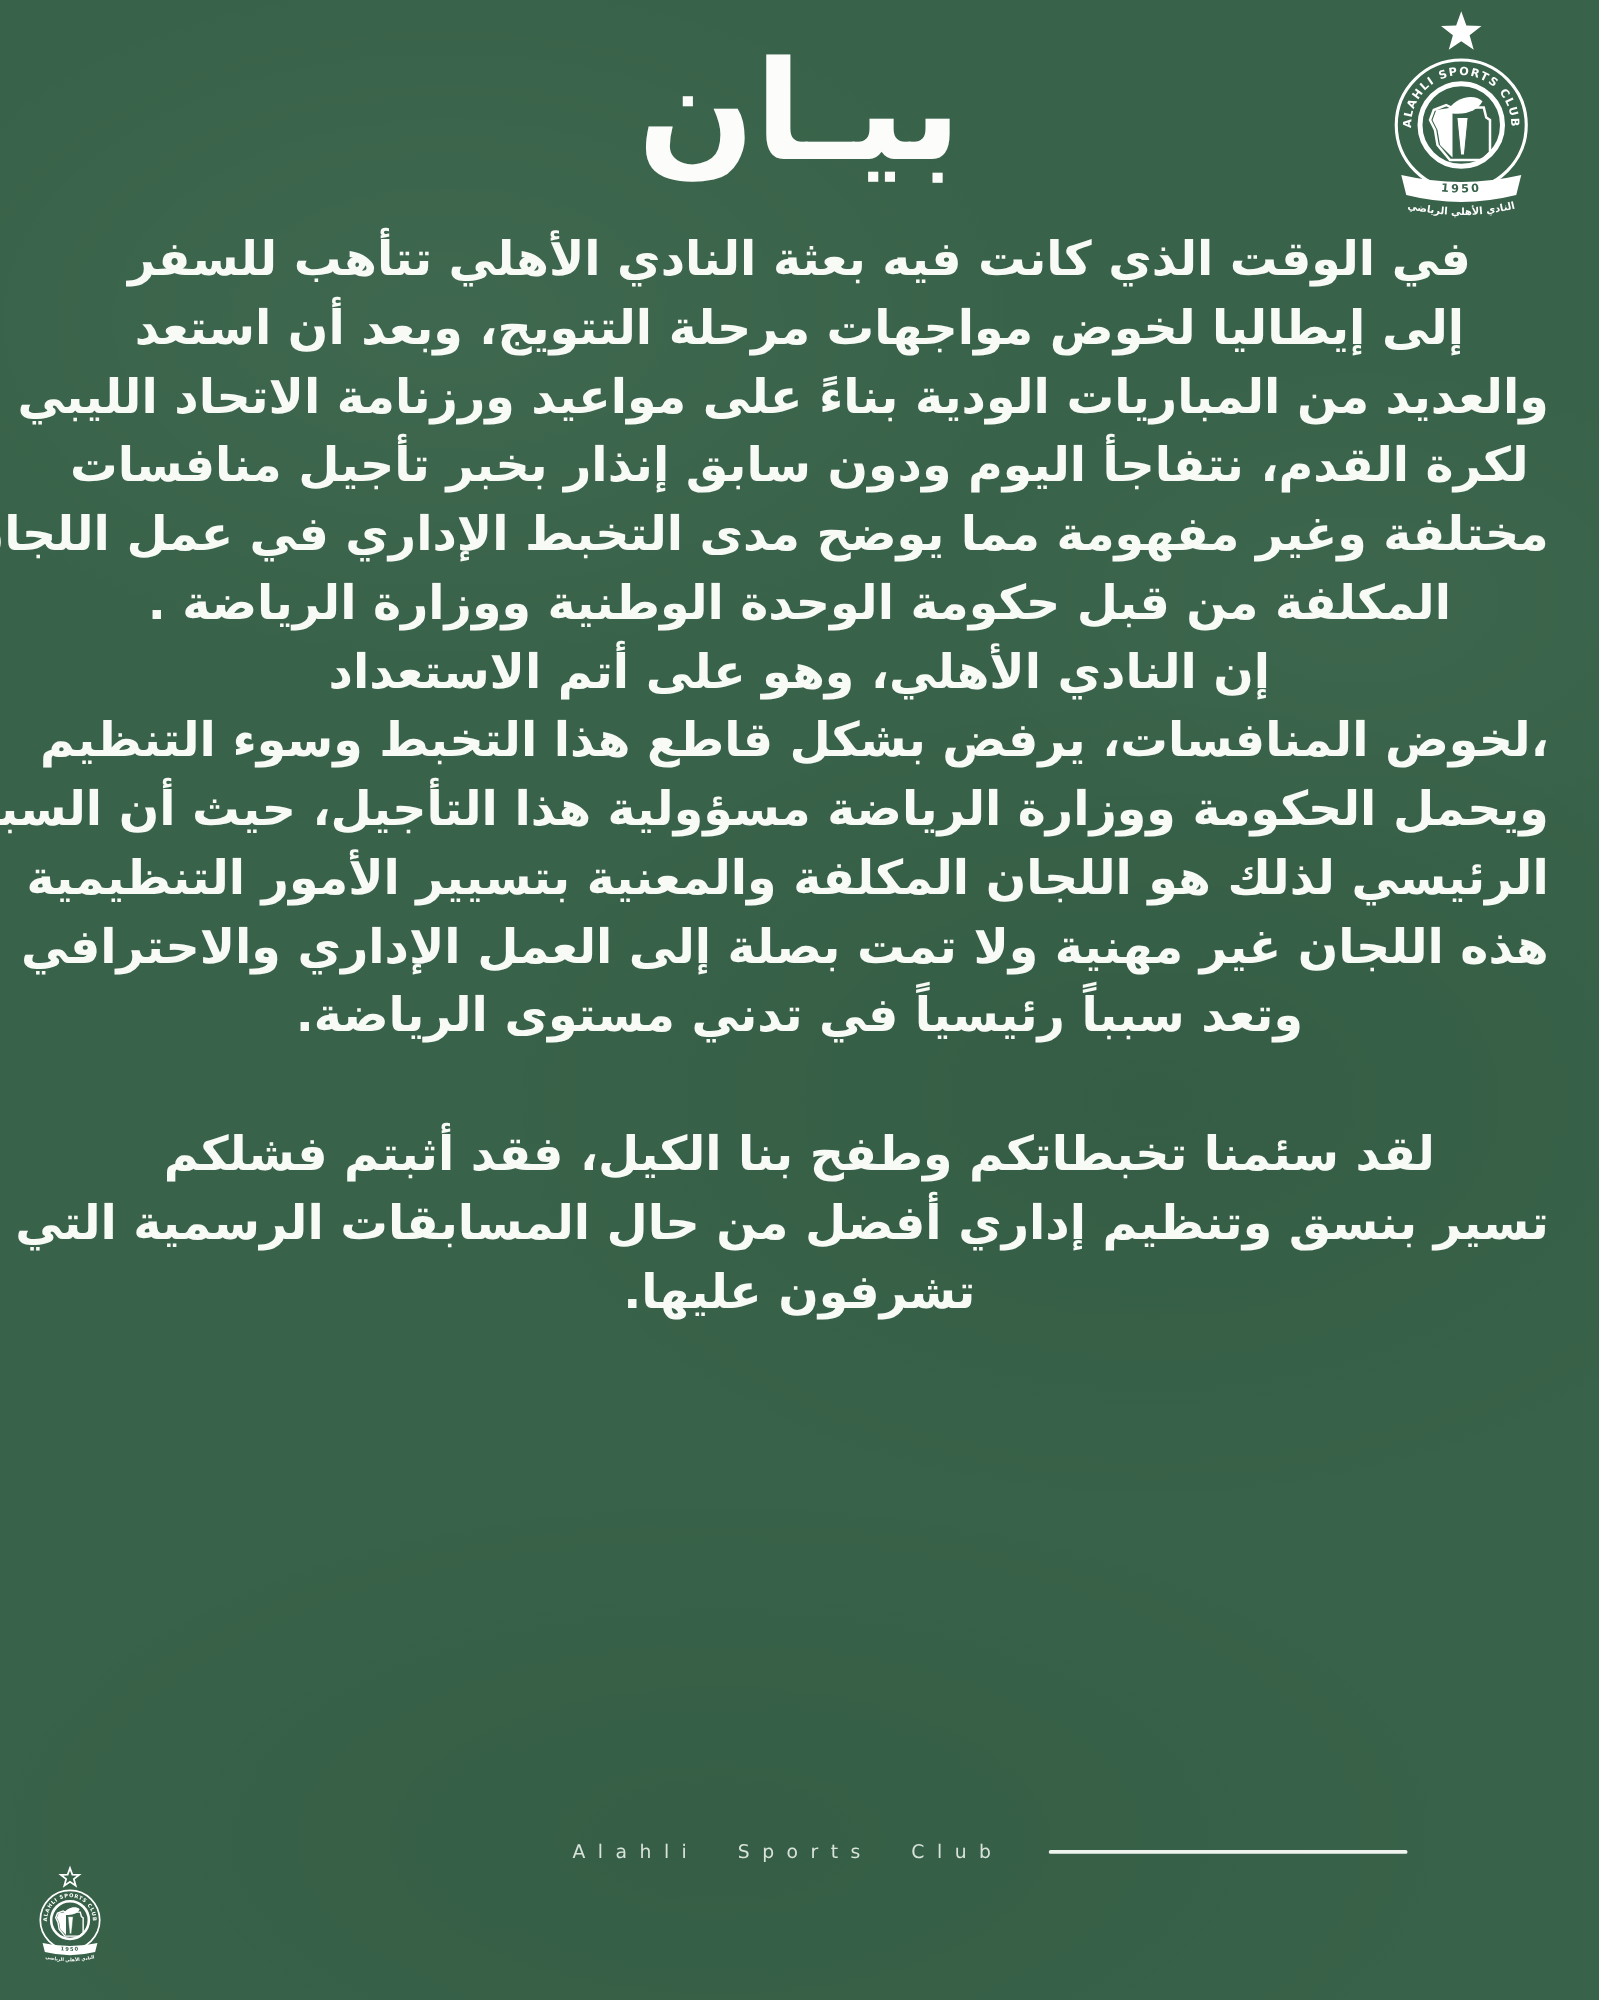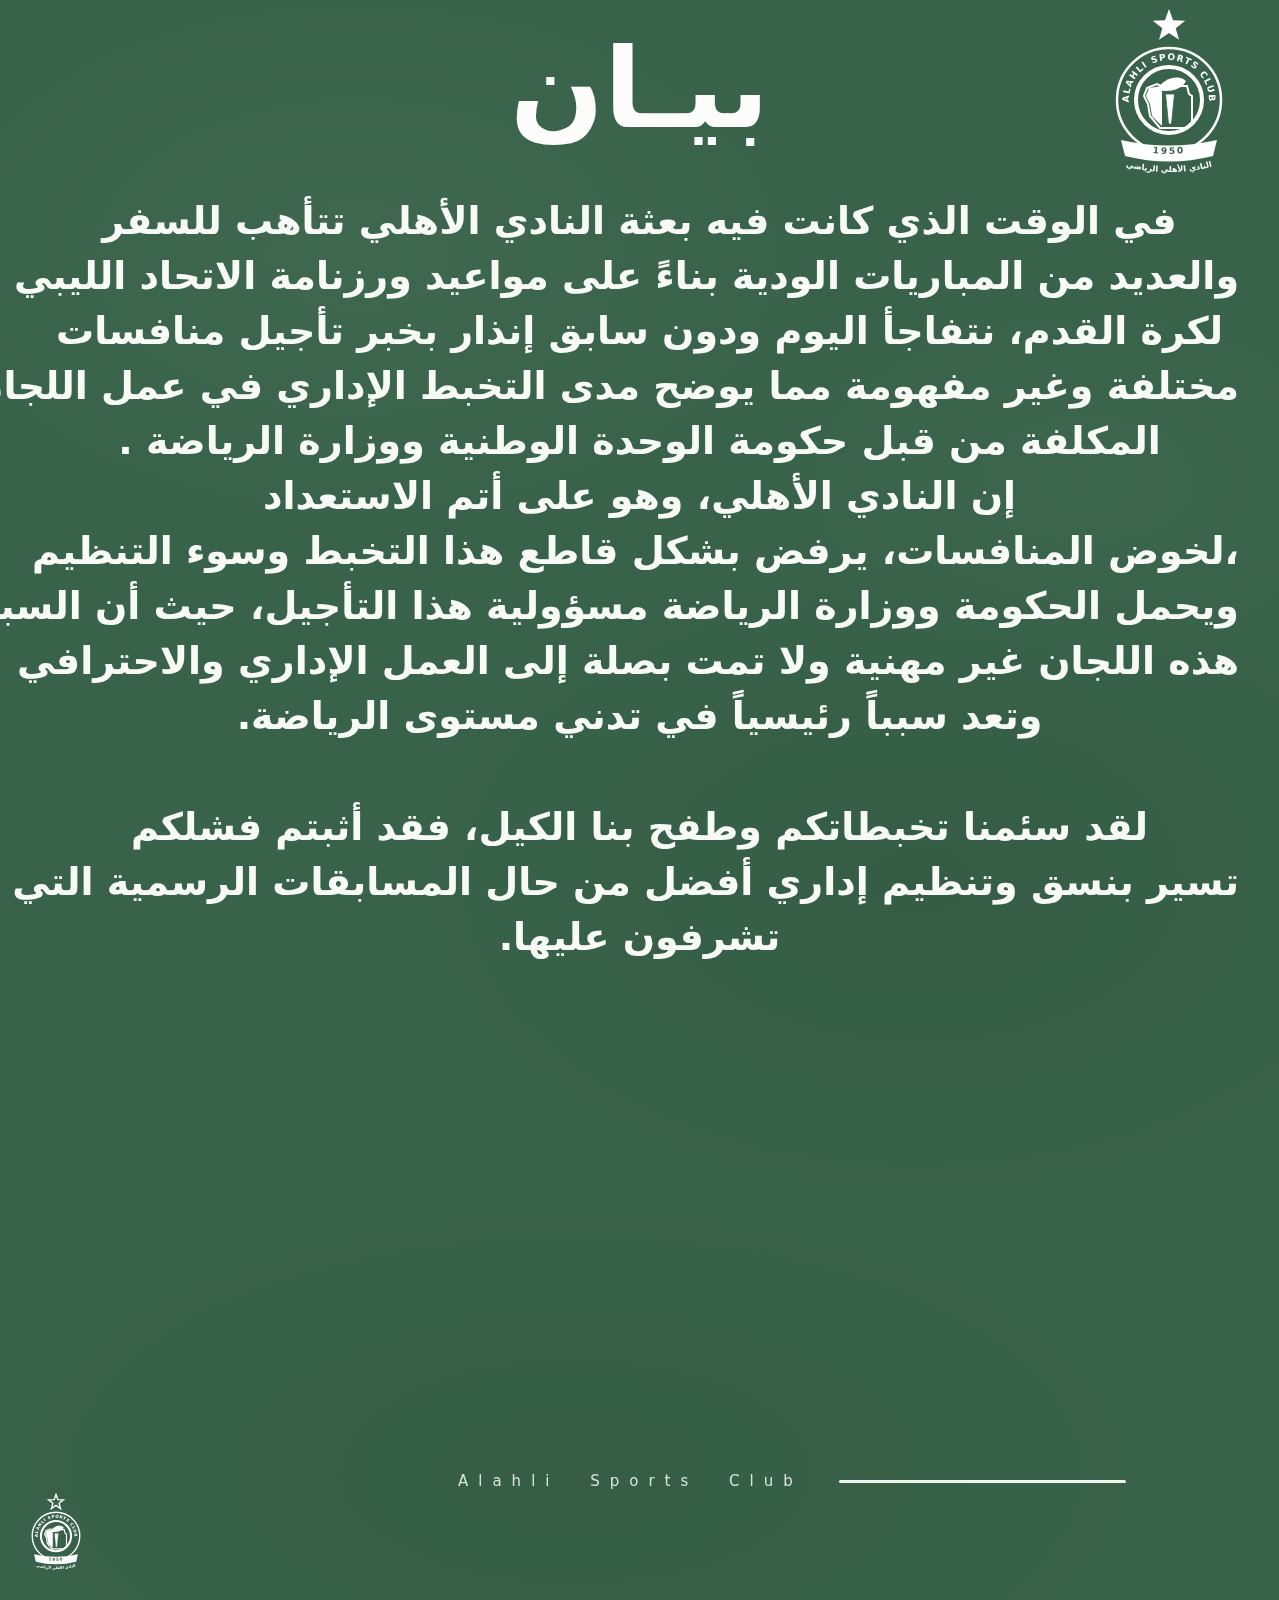--- a/index.html
+++ b/index.html
@@ -19,21 +19,21 @@
   }
   .title {
     position:absolute; top:18px; left:0; right:0;
     text-align:center;
     direction:rtl;
     font-size:110px; font-weight:700; line-height:1.3;
     color:#fcfdfb;
     letter-spacing:0;
   }
   .content {
-    position:absolute; top:194px; left:40px; right:40px;
+    position:absolute; top:180px; left:40px; right:40px;
     direction:rtl;
     text-align:center;
   }
   .para { display:block; }
   .para + .para.gap-md { }
   .para-3 { margin-top:56px; }
   .line {
     display:block;
     white-space:nowrap;
     font-size:38px; font-weight:700;
@@ -86,29 +86,31 @@
   <text font-size="8" font-weight="700" fill="#ffffff">
     <textPath href="#ribArcA" startOffset="50%" text-anchor="middle">النادي الأهلي الرياضي</textPath>
   </text>
 </svg>
 
 <h1 class="title">بيـان</h1>
 
 <main class="content">
   <section class="para para-1">
     <div class="line">في الوقت الذي كانت فيه بعثة النادي الأهلي تتأهب للسفر</div>
+    <div class="line">إلى إيطاليا لخوض مواجهات مرحلة التتويج، وبعد أن استعد</div>
     <div class="line">والعديد من المباريات الودية بناءً على مواعيد ورزنامة الاتحاد الليبي</div>
     <div class="line">لكرة القدم، نتفاجأ اليوم ودون سابق إنذار بخبر تأجيل منافسات</div>
     <div class="line">مختلفة وغير مفهومة مما يوضح مدى التخبط الإداري في عمل اللجان</div>
     <div class="line">المكلفة من قبل حكومة الوحدة الوطنية ووزارة الرياضة .</div>
   </section>
   <section class="para para-2 gap-md">
     <div class="line">إن النادي الأهلي، وهو على أتم الاستعداد</div>
     <div class="line">،لخوض المنافسات، يرفض بشكل قاطع هذا التخبط وسوء التنظيم</div>
     <div class="line">ويحمل الحكومة ووزارة الرياضة مسؤولية هذا التأجيل، حيث أن السبب</div>
+    <div class="line">الرئيسي لذلك هو اللجان المكلفة والمعنية بتسيير الأمور التنظيمية</div>
     <div class="line">هذه اللجان غير مهنية ولا تمت بصلة إلى العمل الإداري والاحترافي</div>
     <div class="line">وتعد سبباً رئيسياً في تدني مستوى الرياضة.</div>
   </section>
   <section class="para para-3">
     <div class="line">لقد سئمنا تخبطاتكم وطفح بنا الكيل، فقد أثبتم فشلكم</div>
     <div class="line">تسير بنسق وتنظيم إداري أفضل من حال المسابقات الرسمية التي</div>
     <div class="line">تشرفون عليها.</div>
   </section>
 </main>
 

